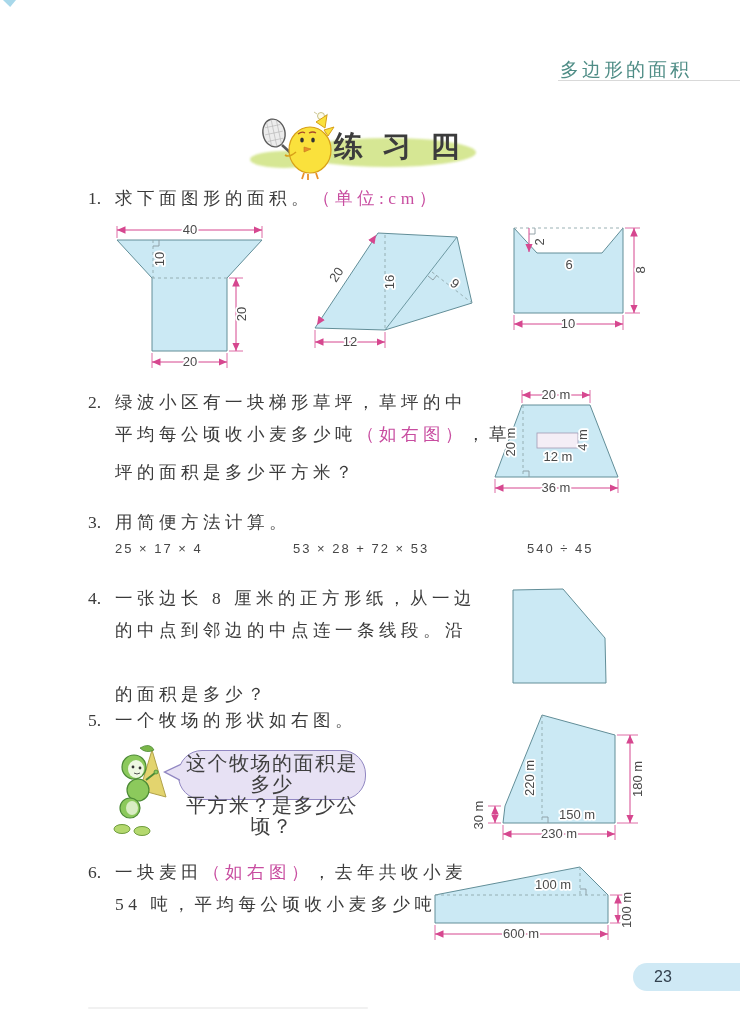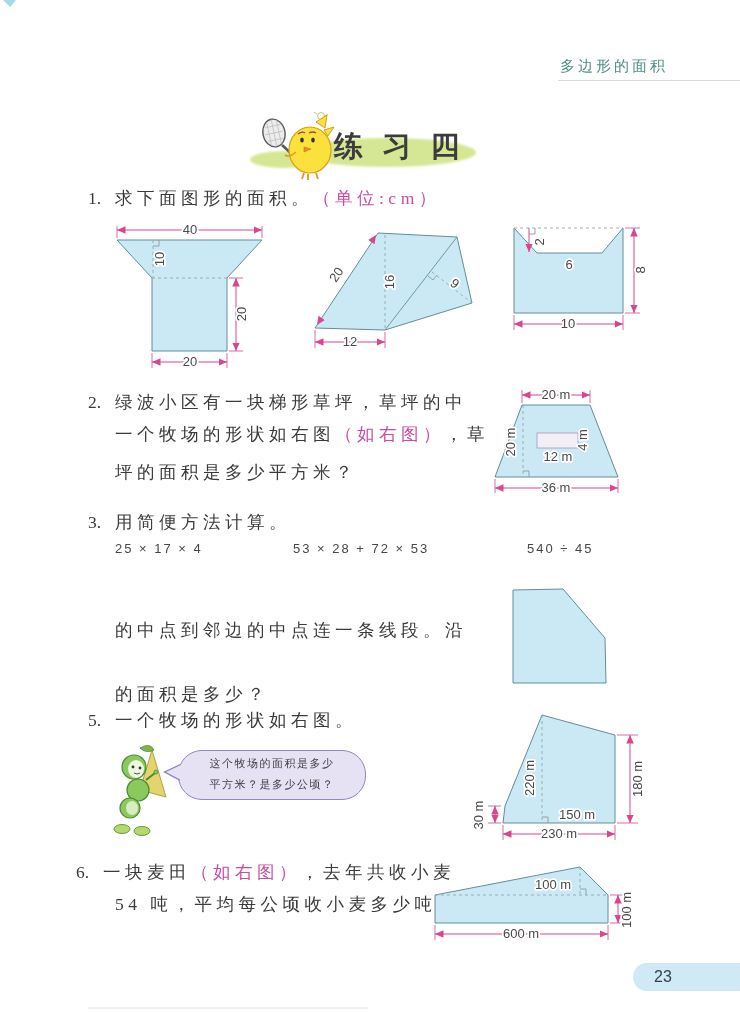--- a/index.html
+++ b/index.html
@@ -5,21 +5,21 @@
   :root{
     --dimPink:#d6478f; --pinkText:#c84da0; --shapeFill:#cbe9f4; --shapeStroke:#628e98;
     --dashGray:#90a8ac; --textDark:#3b3b3b; --labelGray:#4a4a4a; --headerTeal:#4f8d86;
     --blobGreen:#d6e794; --bubbleFill:#e7e1f4; --bubbleBorder:#9187c2; --pillBlue:#cfe9f5;
     --bedFill:#f4eef6;
   }
   html,body{margin:0;padding:0;background:#ffffff;}
   .page{position:relative;width:740px;height:1012px;background:#ffffff;overflow:hidden;
         font-family:"Liberation Serif","DejaVu Serif",serif;color:var(--textDark);}
   .abs{position:absolute;}
-  .hdr{font-size:15px;letter-spacing:3px;color:var(--headerTeal);text-align:center;}
+  .hdr{font-size:19px;letter-spacing:3px;color:var(--headerTeal);text-align:center;}
   .hdr-line{height:1px;background:#d9d9d9;}
   .title{font-size:29px;font-weight:bold;letter-spacing:6px;color:#3c3c3c;}
   .blob{background:var(--blobGreen);border-radius:50%;filter:blur(1px);}
   .qline{font-size:17.5px;letter-spacing:4.5px;color:var(--textDark);white-space:nowrap;}
   .qnum{display:inline-block;width:27px;letter-spacing:0;}
   .pink{color:var(--pinkText);}
   .expr{font-family:"Liberation Sans","DejaVu Sans",sans-serif;font-size:13px;
         letter-spacing:2px;color:#474747;white-space:nowrap;}
   .fig{position:absolute;overflow:visible;}
   .shape{fill:var(--shapeFill);stroke:var(--shapeStroke);stroke-width:1;}
@@ -27,21 +27,21 @@
   .inner{stroke:var(--shapeStroke);stroke-width:0.9;fill:none;}
   .dash{stroke:var(--dashGray);stroke-width:0.9;fill:none;stroke-dasharray:3 3;}
   .dim{stroke:var(--dimPink);stroke-width:1;fill:none;}
   .dimghost{stroke:var(--dimPink);stroke-opacity:0;fill:none;}
   .tick{stroke:var(--dimPink);stroke-width:0.8;}
   .ra{stroke:#8a9aa0;stroke-width:0.9;fill:none;}
   .arrhead{fill:var(--dimPink);}
   .lbl{font-family:"Liberation Sans","DejaVu Sans",sans-serif;font-size:13px;fill:var(--labelGray);
        text-anchor:middle;paint-order:stroke;stroke:#ffffff;stroke-width:3.5px;stroke-linejoin:round;}
   .bubble{background:var(--bubbleFill);border:1.5px solid var(--bubbleBorder);border-radius:24px;
-          text-align:center;font-size:11px;line-height:21px;letter-spacing:1.5px;color:#3f3f3f;padding-top:2px;}
+          text-align:center;font-size:20px;line-height:21px;letter-spacing:1.5px;color:#3f3f3f;padding-top:2px;}
   .tail-b{width:0;height:0;border-top:8px solid transparent;border-bottom:9px solid transparent;
           border-right:17px solid var(--bubbleBorder);}
   .tail-f{width:0;height:0;border-top:7px solid transparent;border-bottom:8px solid transparent;
           border-right:15px solid var(--bubbleFill);}
   .pill{background:var(--pillBlue);border-radius:14px 0 0 14px;
         font-family:"Liberation Sans","DejaVu Sans",sans-serif;font-size:16px;color:#33414e;
         line-height:28px;padding-left:21px;}
   .corner{background:#a8d8ea;clip-path:polygon(0 0,100% 0,55% 100%);}
   .bottom-smudge{background:#e6e6e6;opacity:.55;border-radius:2px;}
 </style>
@@ -144,21 +144,21 @@
     <text class="lbl" transform="translate(46,30) rotate(-90)">2</text>
     <text class="lbl" x="71" y="57">6</text>
     <text class="lbl" transform="translate(147,58) rotate(-90)">8</text>
     <text class="lbl" x="70" y="116">10</text>
   </svg>
 
   <div class="abs qline" style="left:88px;top:390px">
     <span class="qnum">2.</span><span>绿波小区有一块梯形草坪，草坪的中</span>
   </div>
   <div class="abs qline" style="left:115px;top:422px">
-    <span>一个牧场的形状如右图</span><span class="pink">（如右图）</span><span>，草</span>
+    <span>平均每公顷收小麦多少吨</span><span class="pink">（如右图）</span><span>，草</span>
   </div>
   <div class="abs qline" style="left:115px;top:460px">坪的面积是多少平方米？</div>
 
   <svg class="fig" style="left:475px;top:385px" width="180" height="110" viewBox="0 0 180 110">
     <polygon class="shape" points="47,20 115,20 143,92 20,92"></polygon>
     <rect class="bed" x="62" y="48" width="41" height="15"></rect>
     <line class="dash" x1="48" y1="20" x2="48" y2="92"></line>
     <path class="ra" d="M48,86 L54,86 L54,92"></path>
     <g>
       <line class="tick" x1="47" y1="18" x2="47" y2="5"></line>
@@ -175,20 +175,23 @@
     <text class="lbl" x="81" y="107">36 m</text>
   </svg>
 
   <div class="abs qline" style="left:88px;top:510px">
     <span class="qnum">3.</span><span>用简便方法计算。</span>
   </div>
   <div class="abs expr" style="left:115px;top:541px">25 × 17 × 4</div>
   <div class="abs expr" style="left:293px;top:541px">53 × 28 + 72 × 53</div>
   <div class="abs expr" style="left:527px;top:541px">540 ÷ 45</div>
 
+  <div class="abs qline" style="left:88px;top:586px">
+    <span class="qnum">4.</span><span>一张边长 8 厘米的正方形纸，从一边</span>
+  </div>
   <div class="abs qline" style="left:115px;top:618px">的中点到邻边的中点连一条线段。沿</div>
   <div class="abs qline" style="left:115px;top:682px">的面积是多少？</div>
 
   <svg class="fig" style="left:505px;top:585px" width="110" height="105" viewBox="0 0 110 105">
     <polygon class="shape" points="8,5 58,4 100,53 101,98 8,98"></polygon>
   </svg>
 
   <div class="abs qline" style="left:88px;top:708px">
     <span class="qnum">5.</span><span>一个牧场的形状如右图。</span>
   </div>
@@ -232,21 +235,21 @@
         <line class="tick" x1="145" y1="122" x2="145" y2="137"></line>
       <line class="dim" x1="33" y1="131" x2="145" y2="131" marker-start="url(#arr)" marker-end="url(#arr)"></line>
     </g>
     <text class="lbl" transform="translate(64,75) rotate(-90)">220 m</text>
     <text class="lbl" x="107" y="116">150 m</text>
     <text class="lbl" transform="translate(172,76) rotate(-90)">180 m</text>
     <text class="lbl" transform="translate(13,112) rotate(-90)">30 m</text>
     <text class="lbl" x="89" y="135">230 m</text>
   </svg>
 
-  <div class="abs qline" style="left:76px;top:860px">
+  <div class="abs qline" style="left:88px;top:860px">
     <span class="qnum">6.</span><span>一块麦田</span><span class="pink">（如右图）</span><span>，去年共收小麦</span>
   </div>
   <div class="abs qline" style="left:115px;top:892px">54 吨，平均每公顷收小麦多少吨？</div>
 
   <svg class="fig" style="left:425px;top:858px" width="250" height="88" viewBox="0 0 250 88">
     <polygon class="shape" points="10,37 155,9 183,37 183,65 10,65"></polygon>
     <line class="dash" x1="10" y1="37" x2="183" y2="37"></line>
     <line class="dash" x1="155" y1="9" x2="155" y2="37"></line>
     <path class="ra" d="M155,31 L161,31 L161,37"></path>
     <g>

